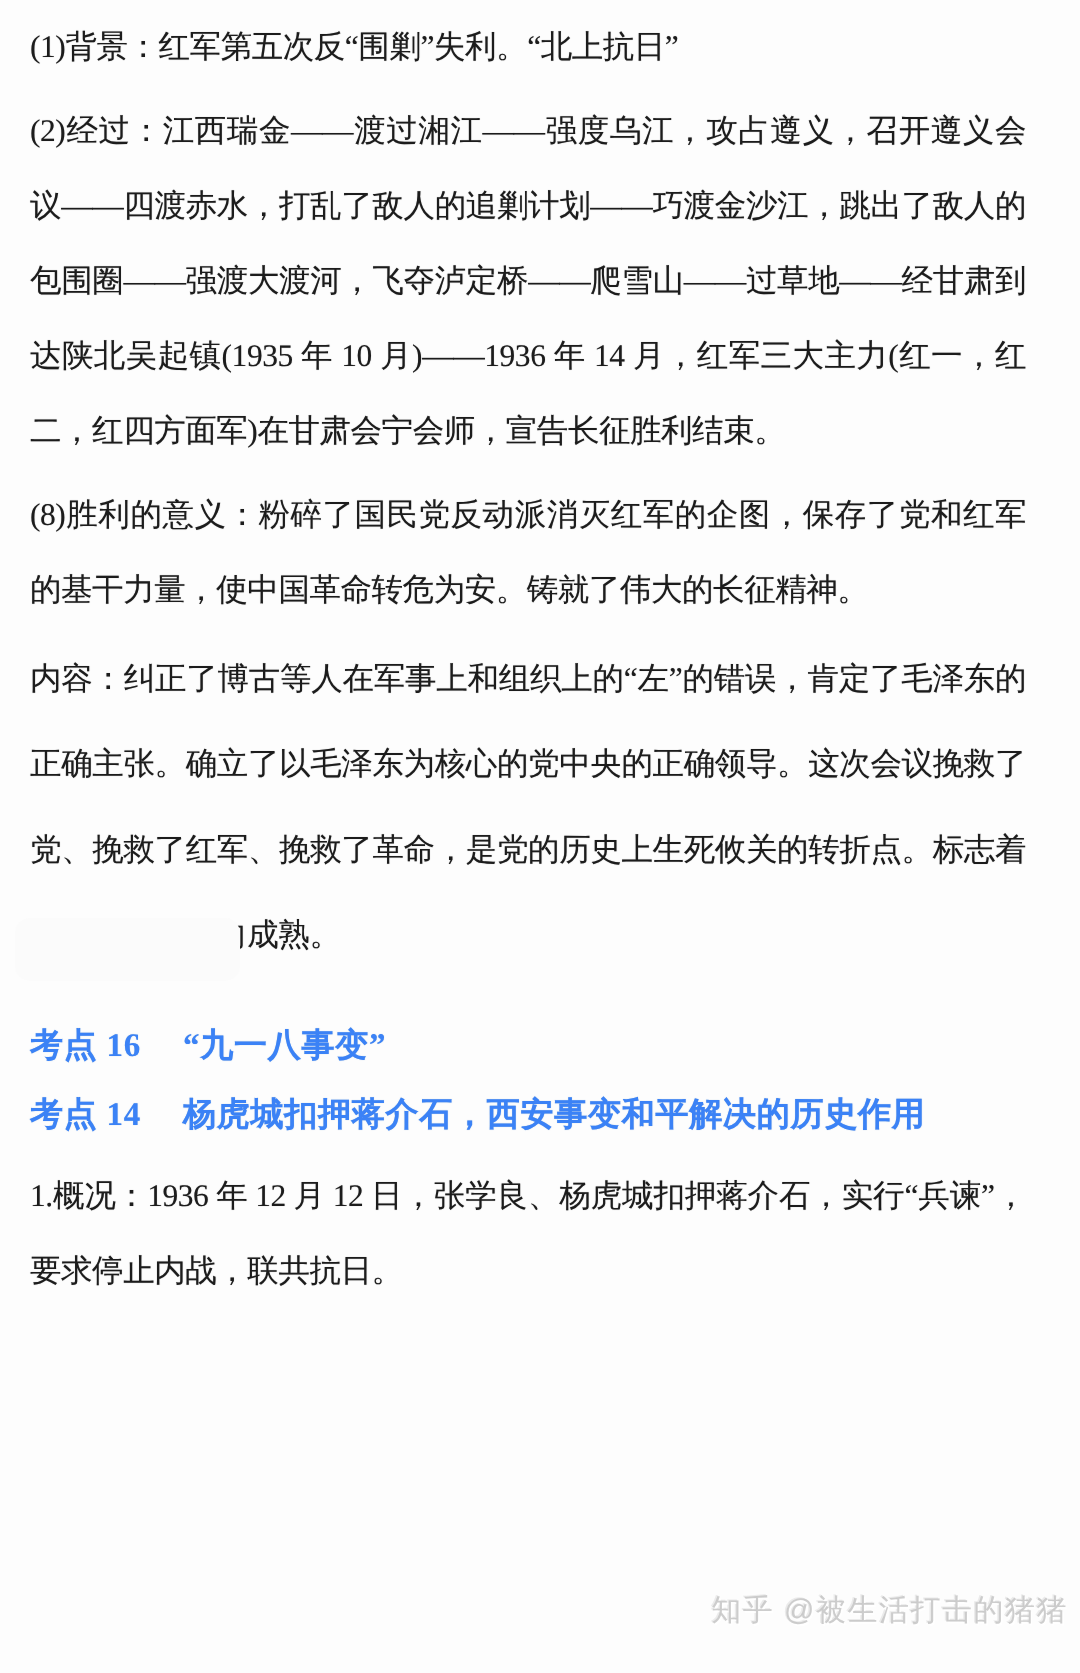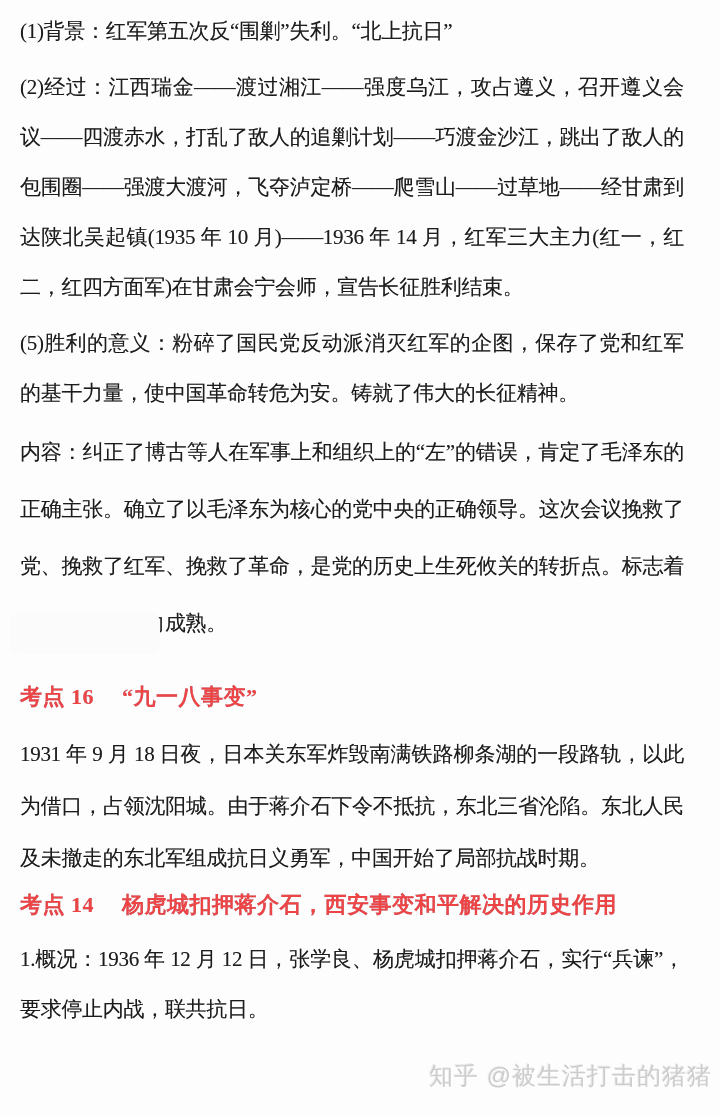--- a/index.html
+++ b/index.html
@@ -24,67 +24,66 @@
     text-align: justify;
     text-justify: inter-ideograph;
     text-shadow: 0 0 0.6px rgba(30,30,30,0.45);
   }
   .para.tall { line-height: 57px; }
   .para.mid  { line-height: 52px; }
   .para.tight { margin-bottom: 0; }
   .heading {
     font-size: 22px;
     font-weight: bold;
-    color: #ef4444;
+    color: #3b82f6;
     letter-spacing: 0.5px;
     line-height: 30px;
     text-shadow: 0 0 0.6px rgba(63,124,186,0.5);
   }
   .heading-16 { margin: 30px 0 16px 0; }
   .heading-17 { margin: 2px 0 14px 0; }
   .h-label { margin-right: 28px; }
   .erased-patch {
     position: absolute;
     left: 10px; top: 612px;
     width: 150px; height: 42px;
     background: #fbfbfb;
     border-radius: 10px;
   }
   .watermark {
     position: absolute;
     right: 8px; top: 1060px;
     font-family: "Liberation Sans", "DejaVu Sans", sans-serif;
-    font-size: 24px;
+    font-size: 20px;
     letter-spacing: 1px;
     color: rgba(196,196,196,0.85);
     text-shadow: 1px 1px 0 rgba(255,255,255,0.95), -1px -1px 0 rgba(185,185,185,0.25);
     white-space: nowrap;
   }
 </style>
 </head>
 <body>
 
 <div class="doc">
 
   <p class="para">(1)背景：红军第五次反“围剿”失利。“北上抗日”</p>
 
   <p class="para">(2)经过：江西瑞金——渡过湘江——强度乌江，攻占遵义，召开遵义会议——四渡赤水，打乱了敌人的追剿计划——巧渡金沙江，跳出了敌人的包围圈——强渡大渡河，飞夺泸定桥——爬雪山——过草地——经甘肃到达陕北吴起镇(1935 年 10 月)——1936 年 14 月，红军三大主力(红一，红二，红四方面军)在甘肃会宁会师，宣告长征胜利结束。</p>
 
-  <p class="para">(5)胜利的意义：粉碎了国民党反动派消灭红军的企图，保存了党和红军的基干力量，使中国革命转危为安。铸就了伟大的长征精神。</p>
+  <p class="para">(8)胜利的意义：粉碎了国民党反动派消灭红军的企图，保存了党和红军的基干力量，使中国革命转危为安。铸就了伟大的长征精神。</p>
 
 
   <p class="para tall tight">内容：纠正了博古等人在军事上和组织上的“左”的错误，肯定了毛泽东的正确主张。确立了以毛泽东为核心的党中央的正确领导。这次会议挽救了党、挽救了红军、挽救了革命，是党的历史上生死攸关的转折点。标志着中共从幼稚走向成熟。</p>
 
   <div class="erased-patch"></div>
 
   <div class="heading heading-16">
     <span class="h-label">考点 16</span><span class="h-title">“九一八事变”</span>
   </div>
 
-  <p class="para mid">1931 年 9 月 18 日夜，日本关东军炸毁南满铁路柳条湖的一段路轨，以此为借口，占领沈阳城。由于蒋介石下令不抵抗，东北三省沦陷。东北人民及未撤走的东北军组成抗日义勇军，中国开始了局部抗战时期。</p>
 
 
   <div class="heading heading-17">
     <span class="h-label">考点 14</span><span class="h-title">杨虎城扣押蒋介石，西安事变和平解决的历史作用</span>
   </div>
 
   <p class="para tight">1.概况：1936 年 12 月 12 日，张学良、杨虎城扣押蒋介石，实行“兵谏”，要求停止内战，联共抗日。</p>
 
   <div class="watermark">知乎 @被生活打击的猪猪</div>
 

